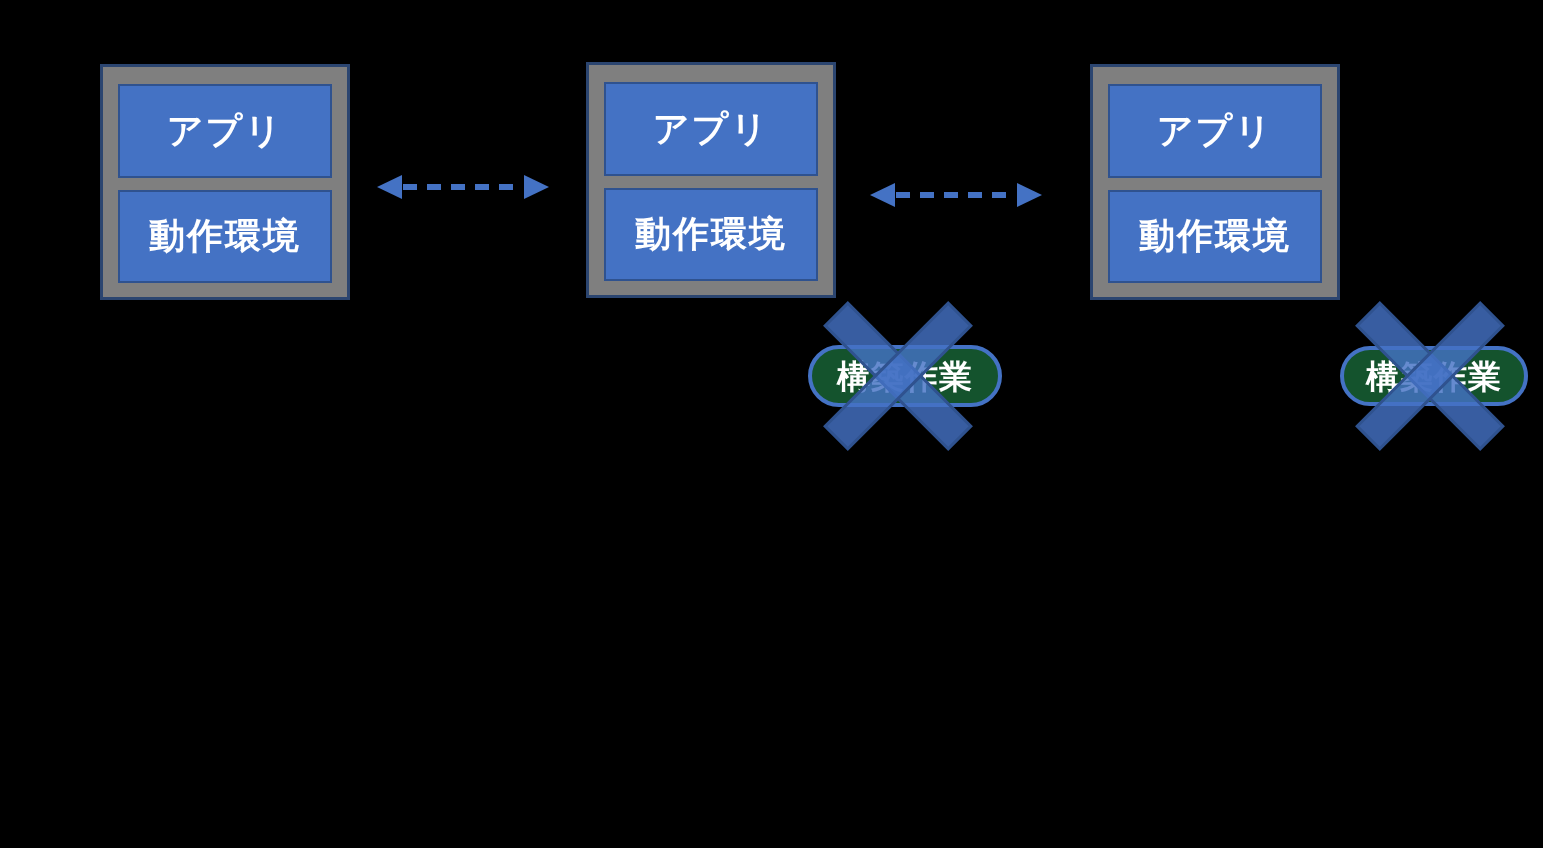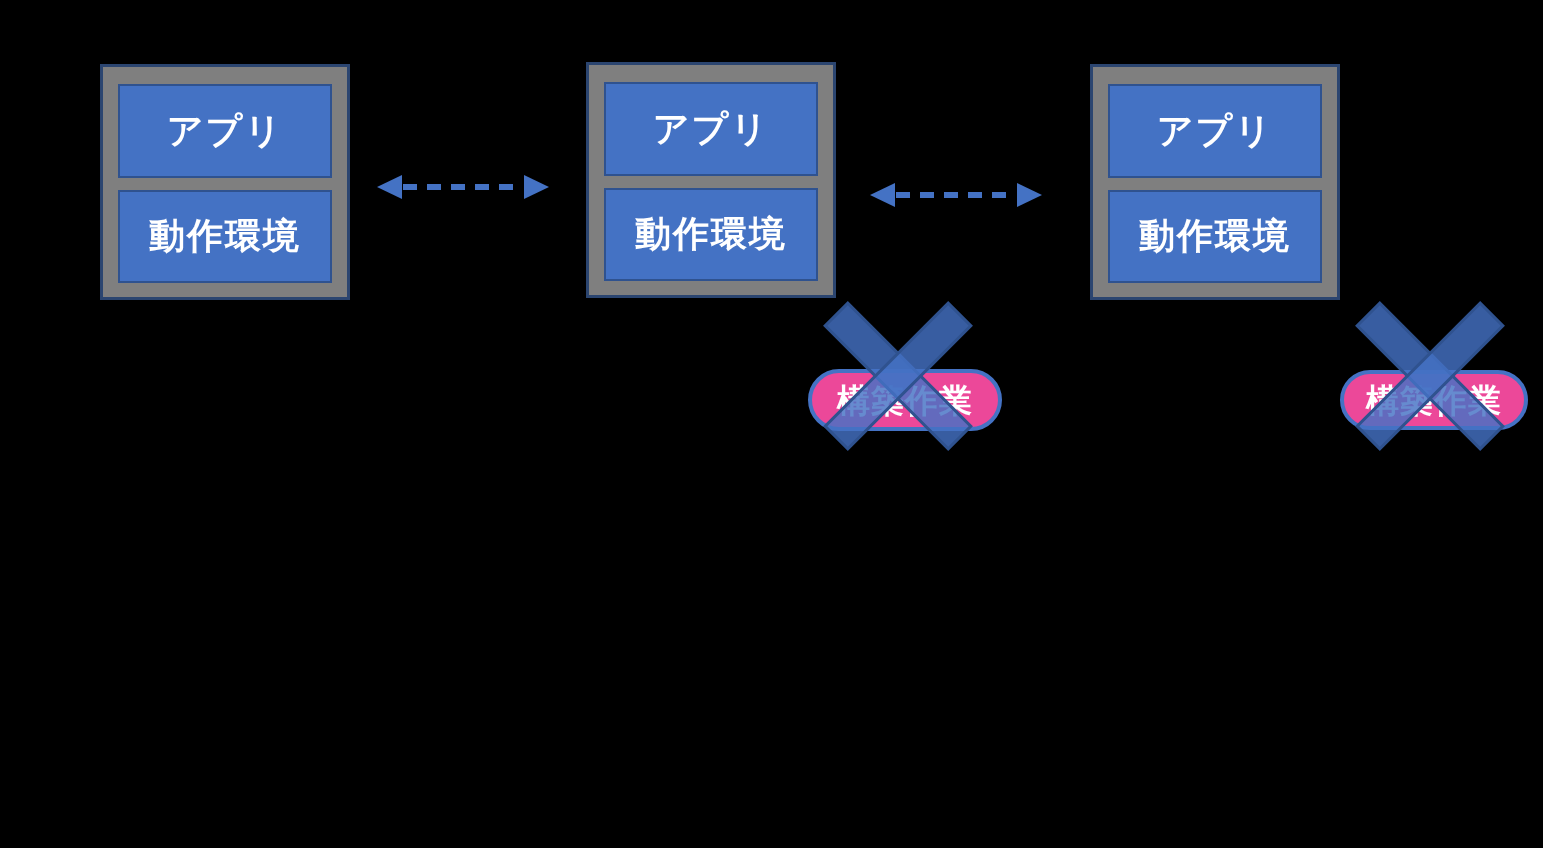--- a/index.html
+++ b/index.html
@@ -49,32 +49,31 @@
 
   
   .arrow-svg { position: absolute; width: 176px; height: 32px; }
   #arrow-1 { left: 375px; top: 171px; }
   #arrow-2 { left: 868px; top: 179px; }
 
   
   .badge {
     position: absolute;
     box-sizing: border-box;
-    background: #ec4899;
+    background: #14532d;
     border: 4px solid #4472C4;
     border-radius: 31px;
     display: flex;
     align-items: center;
     justify-content: center;
     color: #FFFFFF;
     font-size: 33px;
     font-weight: bold;
     letter-spacing: 1px;
     line-height: 1;
-    margin-top: 24px;
   }
   #badge-1 { left: 808px; top: 345px; width: 194px; height: 62px; }
   #badge-2 { left: 1340px; top: 346px; width: 188px; height: 60px; }
 
   
   .cross-svg { position: absolute; width: 160px; height: 160px; }
   #cross-1 { left: 818px; top: 296px; }
   #cross-2 { left: 1350px; top: 296px; }
 </style>
 </head>

